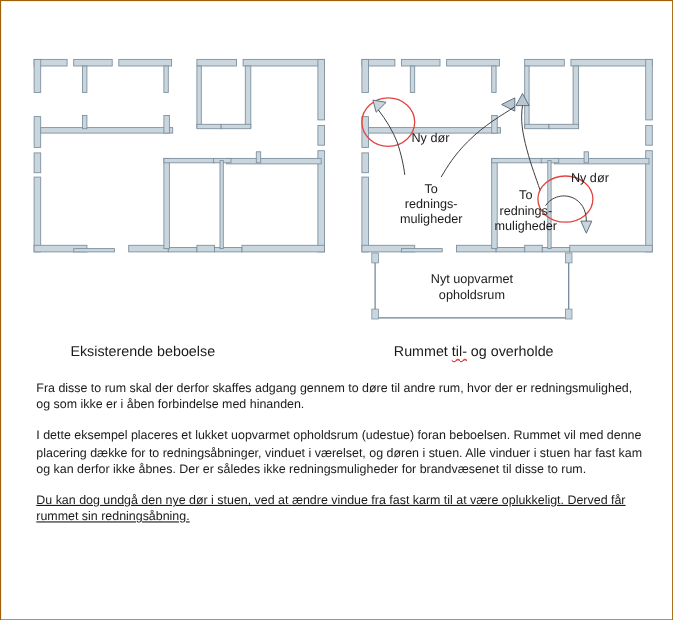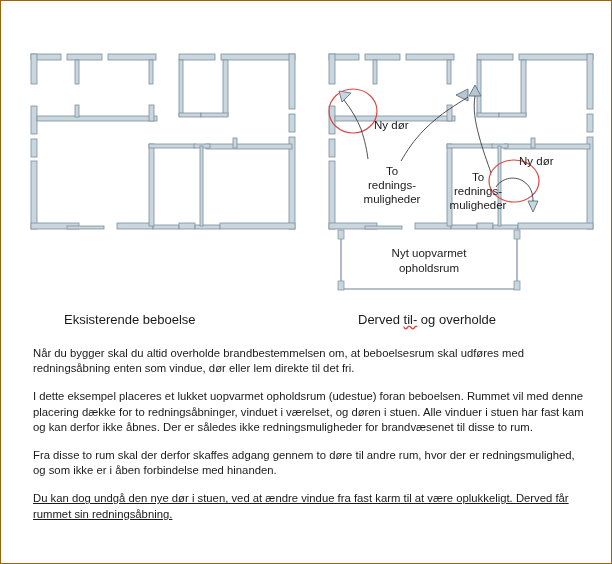--- a/index.html
+++ b/index.html
@@ -217,22 +217,21 @@
       <text x="477" y="194" font-family="Liberation Sans, sans-serif" font-size="11.5" fill="#1a1a1a" text-anchor="middle">rednings-</text>
       <text x="477" y="208" font-family="Liberation Sans, sans-serif" font-size="11.5" fill="#1a1a1a" text-anchor="middle">muligheder</text>
 
       <text x="428" y="256" font-family="Liberation Sans, sans-serif" font-size="11.5" fill="#1a1a1a" text-anchor="middle">Nyt uopvarmet</text>
       <text x="428" y="271" font-family="Liberation Sans, sans-serif" font-size="11.5" fill="#1a1a1a" text-anchor="middle">opholdsrum</text>
     </svg>
   </div>
 
   <div class="caption" id="caption-left">Eksisterende beboelse</div>
 
-  <div class="caption" id="caption-right"><span>Derved </span><span class="squiggle">til-</span><span> og overholde</span></div>
+  <div class="caption" id="caption-right"><span>Rummet </span><span class="squiggle">til-</span><span> og overholde</span></div>
 
   <div id="body-copy">
-    <p>Når du bygger skal du altid overholde brandbestemmelsen om, at beboelsesrum skal udføres med redningsåbning enten som vindue, dør eller lem direkte til det fri.</p>
+    <p>Fra disse to rum skal der derfor skaffes adgang gennem to døre til andre rum, hvor der er redningsmulighed, og som ikke er i åben forbindelse med hinanden.</p>
     <p>I dette eksempel placeres et lukket uopvarmet opholdsrum (udestue) foran beboelsen. Rummet vil med denne placering dække for to redningsåbninger, vinduet i værelset, og døren i stuen. Alle vinduer i stuen har fast kam og kan derfor ikke åbnes. Der er således ikke redningsmuligheder for brandvæsenet til disse to rum.</p>
-    <p>Fra disse to rum skal der derfor skaffes adgang gennem to døre til andre rum, hvor der er redningsmulighed, og som ikke er i åben forbindelse med hinanden.</p>
     <p>Du kan dog undgå den nye dør i stuen, ved at ændre vindue fra fast karm til at være oplukkeligt. Derved får rummet sin redningsåbning.</p>
   </div>
 
 </div>
 
 </body></html>

